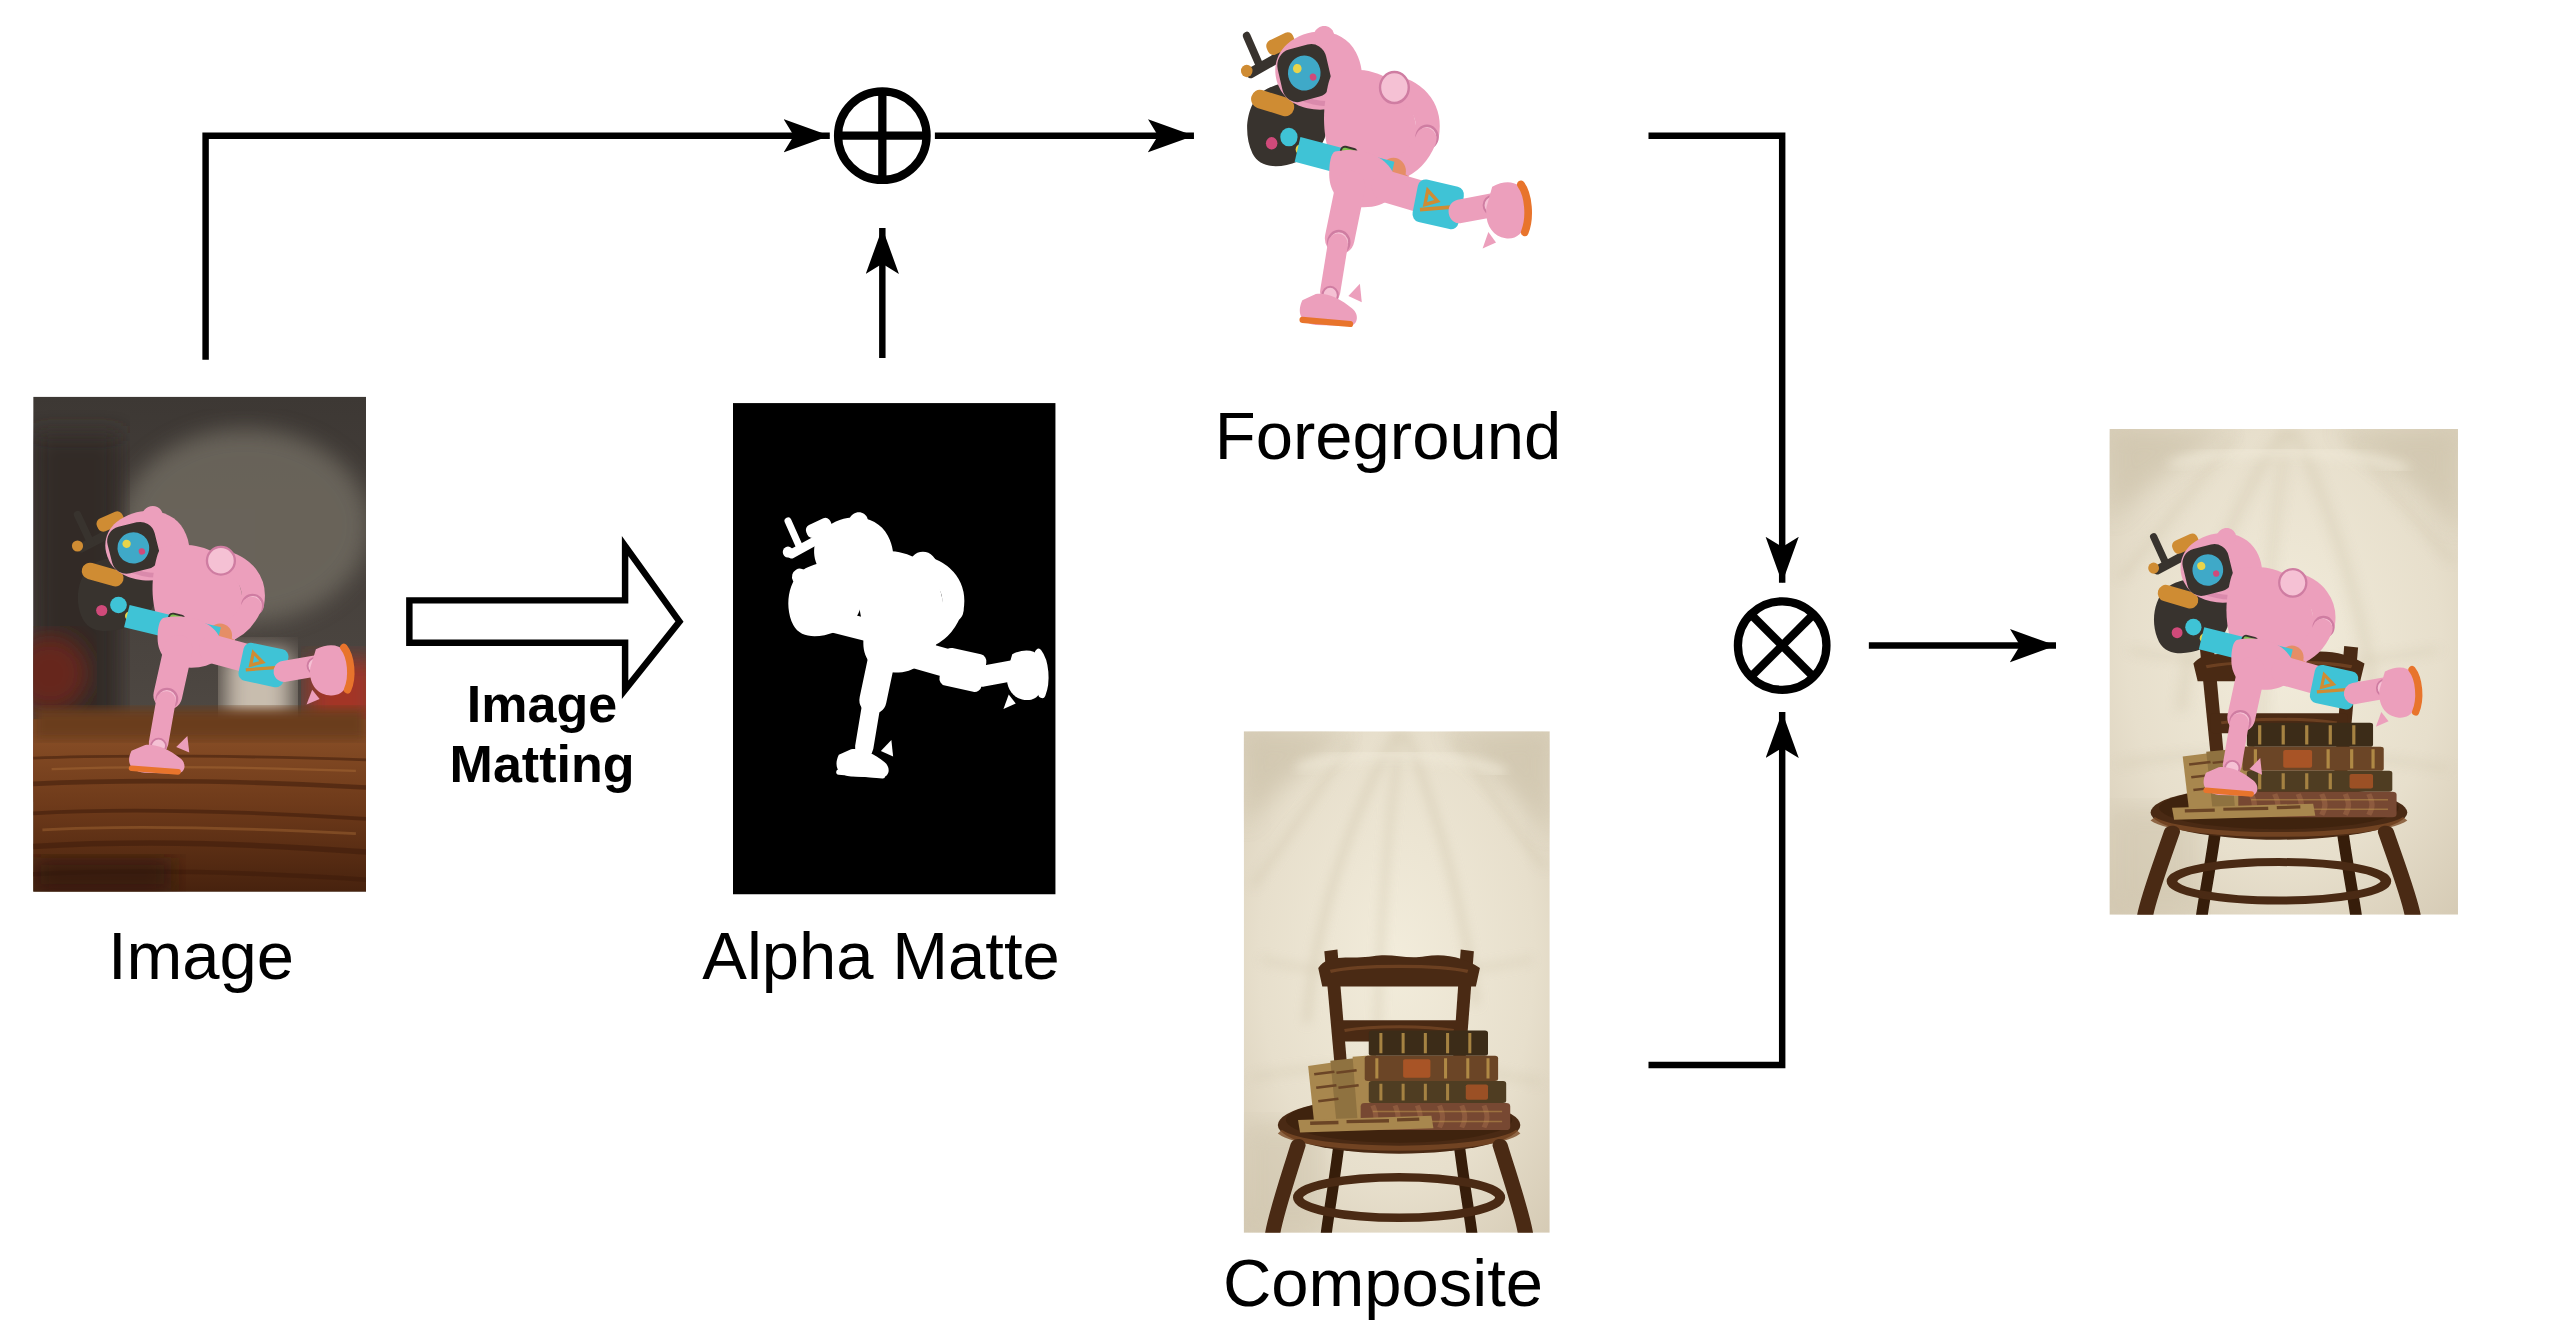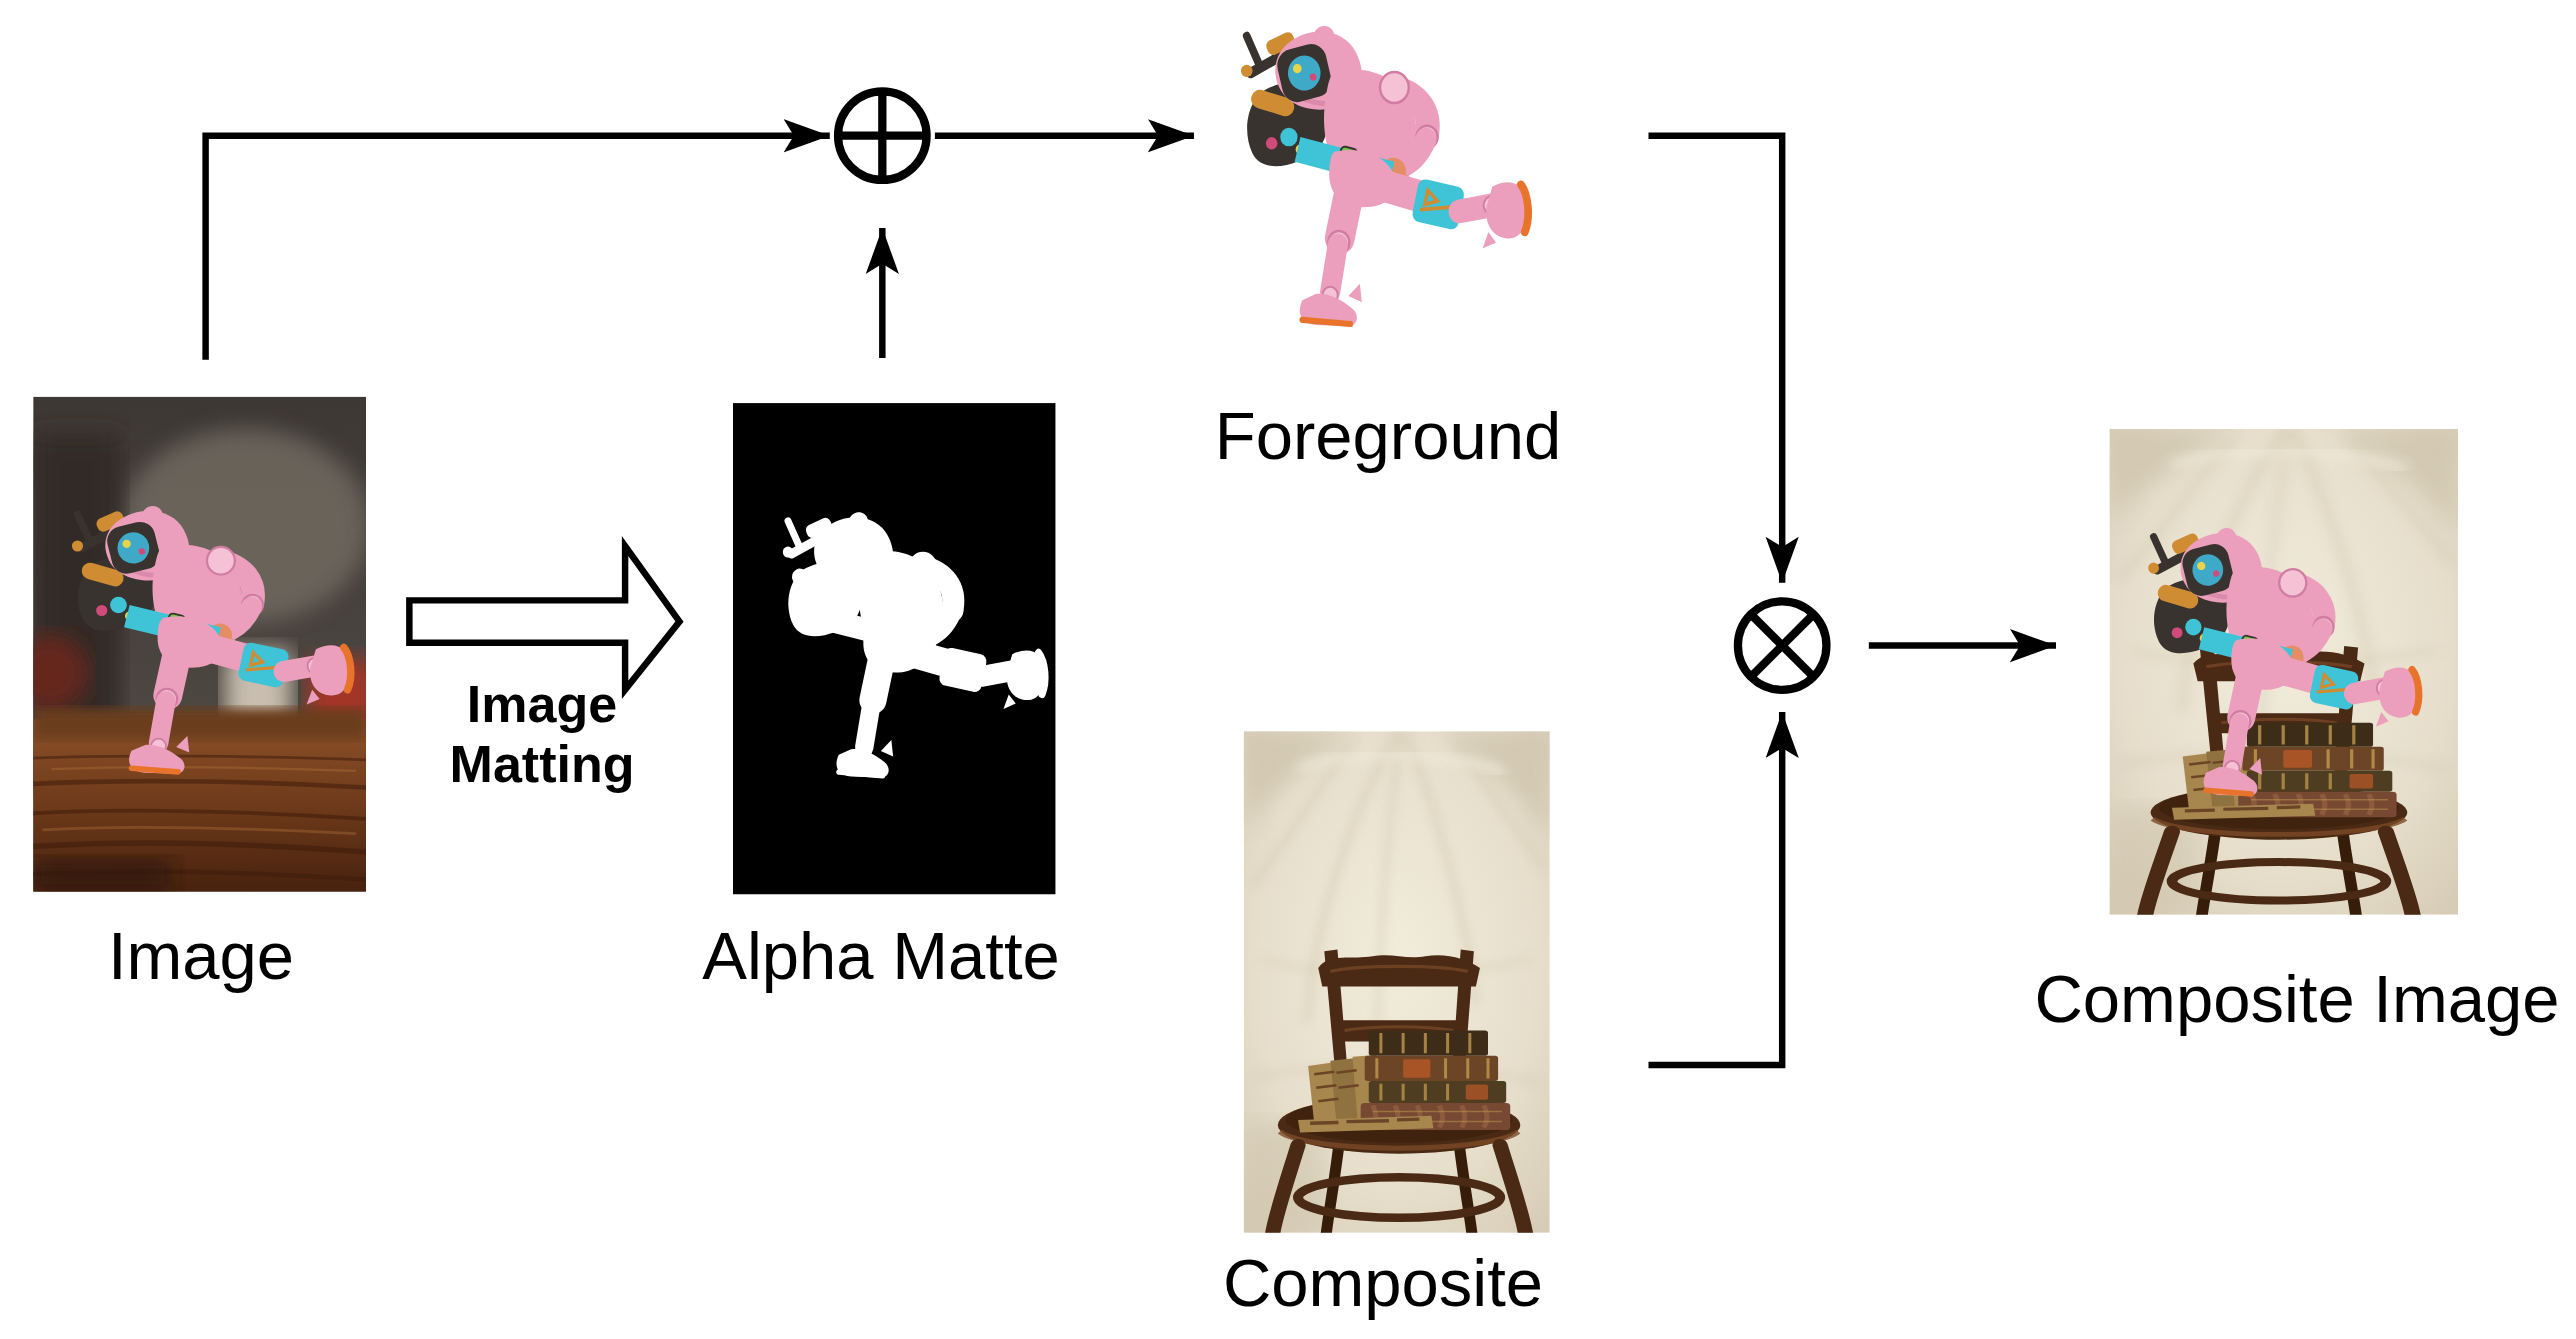--- a/index.html
+++ b/index.html
@@ -297,21 +297,20 @@
 </svg>
 
 <div class="lbl" style="left:201px; top:921px">Image</div>
 
 <div class="lbl" style="left:881px; top:921px">Alpha Matte</div>
 
 <div class="lbl" style="left:1388px; top:401px">Foreground</div>
 
 <div class="lbl" style="left:1383px; top:1248px">Composite</div>
 
-<div class="lbl" style="left:2297px; top:964px">Composite Image</div>
 
 <div class="lbl-process" style="left:542px; top:674px">
   <span style="display:block">Image</span>
   <span style="display:block">Matting</span>
 </div>
 
 </div>
 
 
 </body></html>

